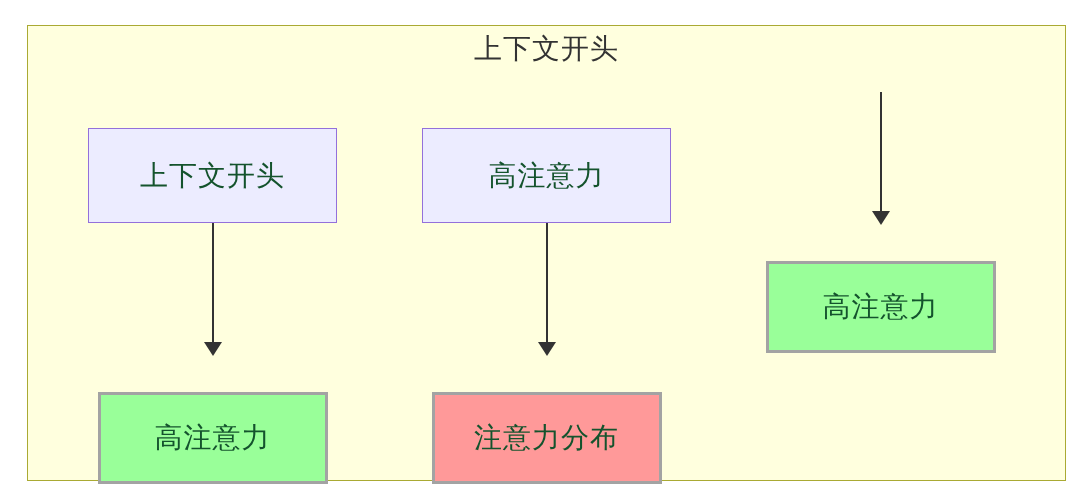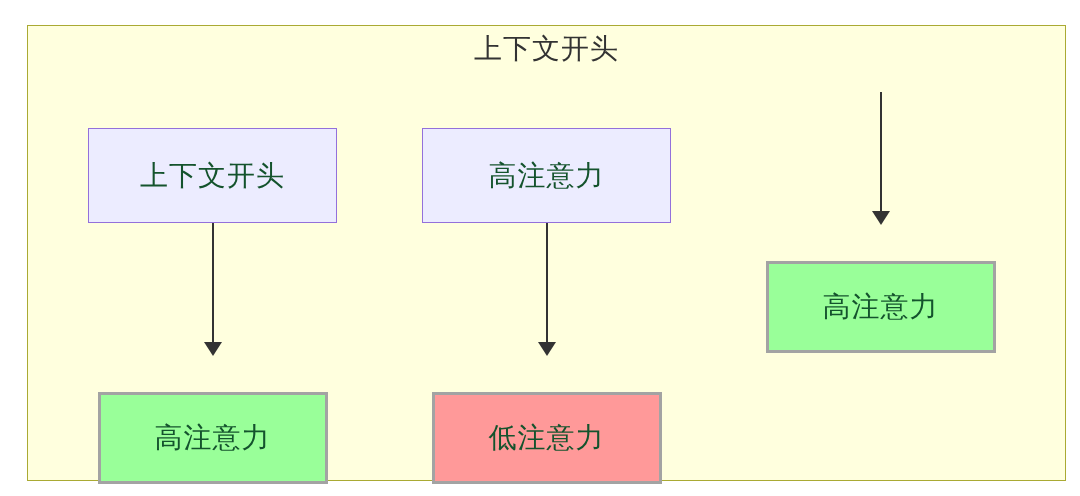--- a/index.html
+++ b/index.html
@@ -114,21 +114,21 @@
 
       <div class="column">
         <div class="node source-node">
           <span>高注意力</span>
         </div>
         <div class="edge">
           <div class="shaft"></div>
           <div class="head"></div>
         </div>
         <div class="node target-node low">
-          <span>低注意力</span>
+          <span>注意力分布</span>
         </div>
       </div>
 
       <div class="column">
         <div class="edge">
           <div class="shaft"></div>
           <div class="head"></div>
         </div>
         <div class="node target-node high">
           <span>高注意力</span>

